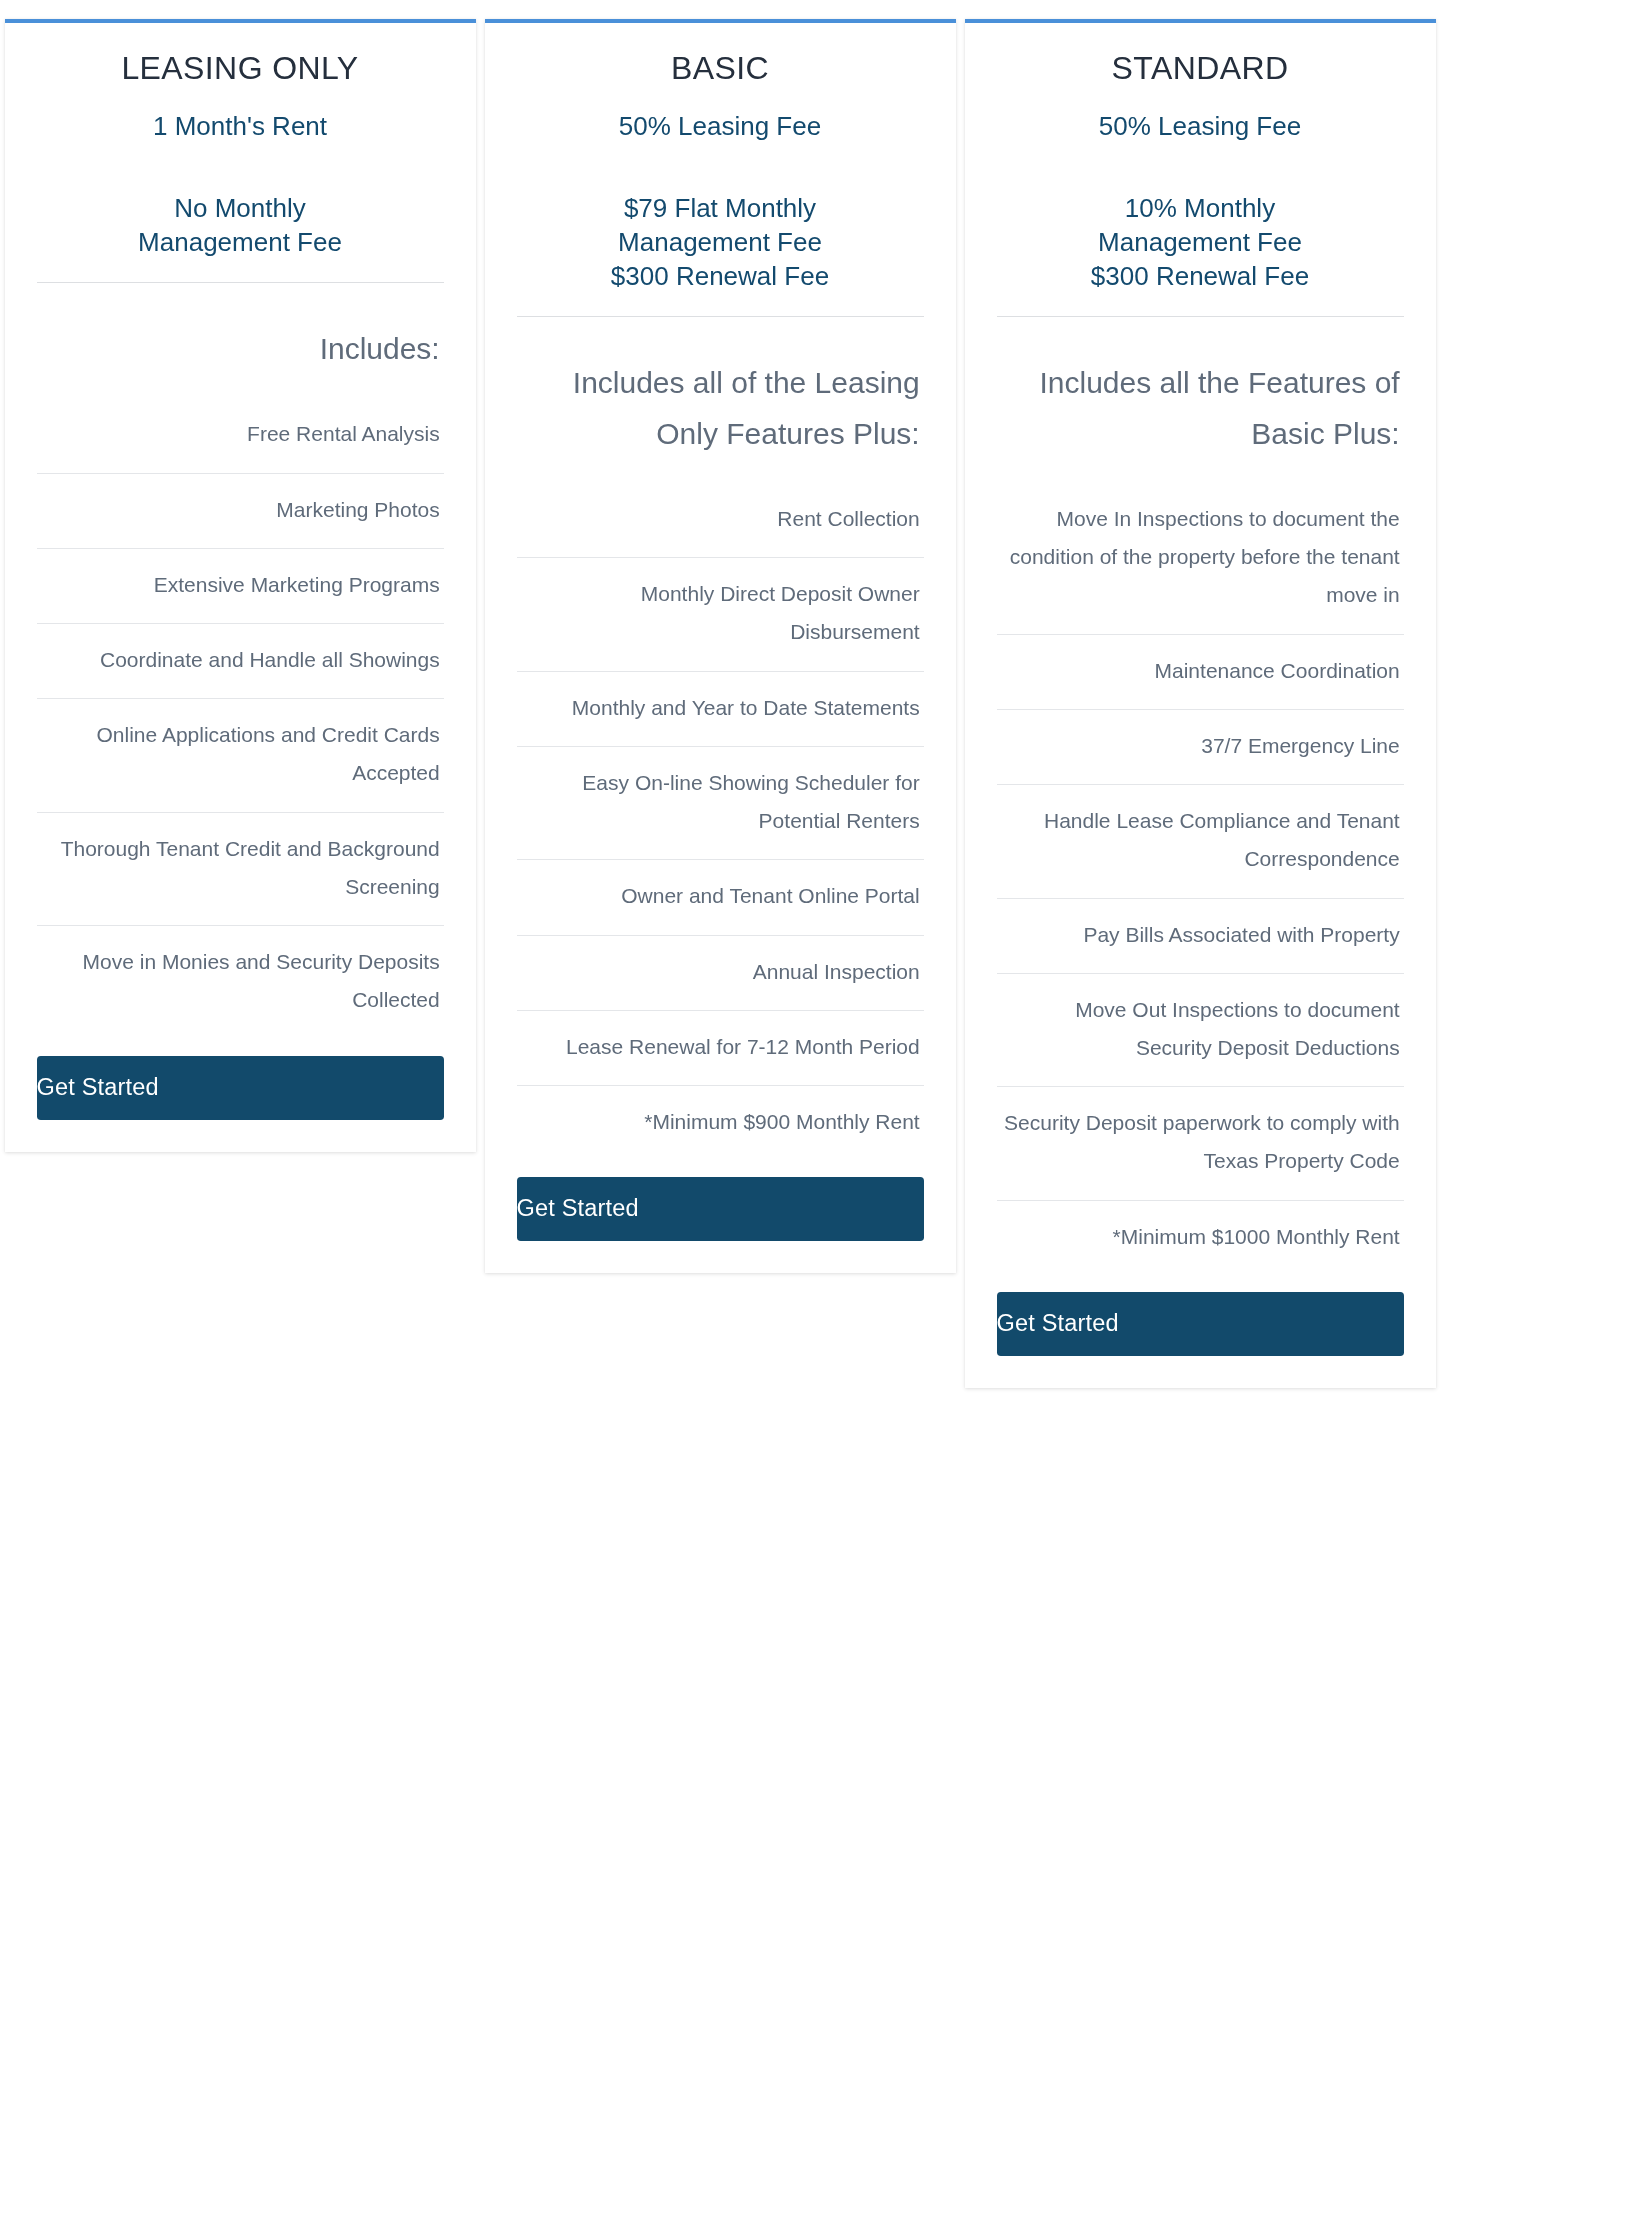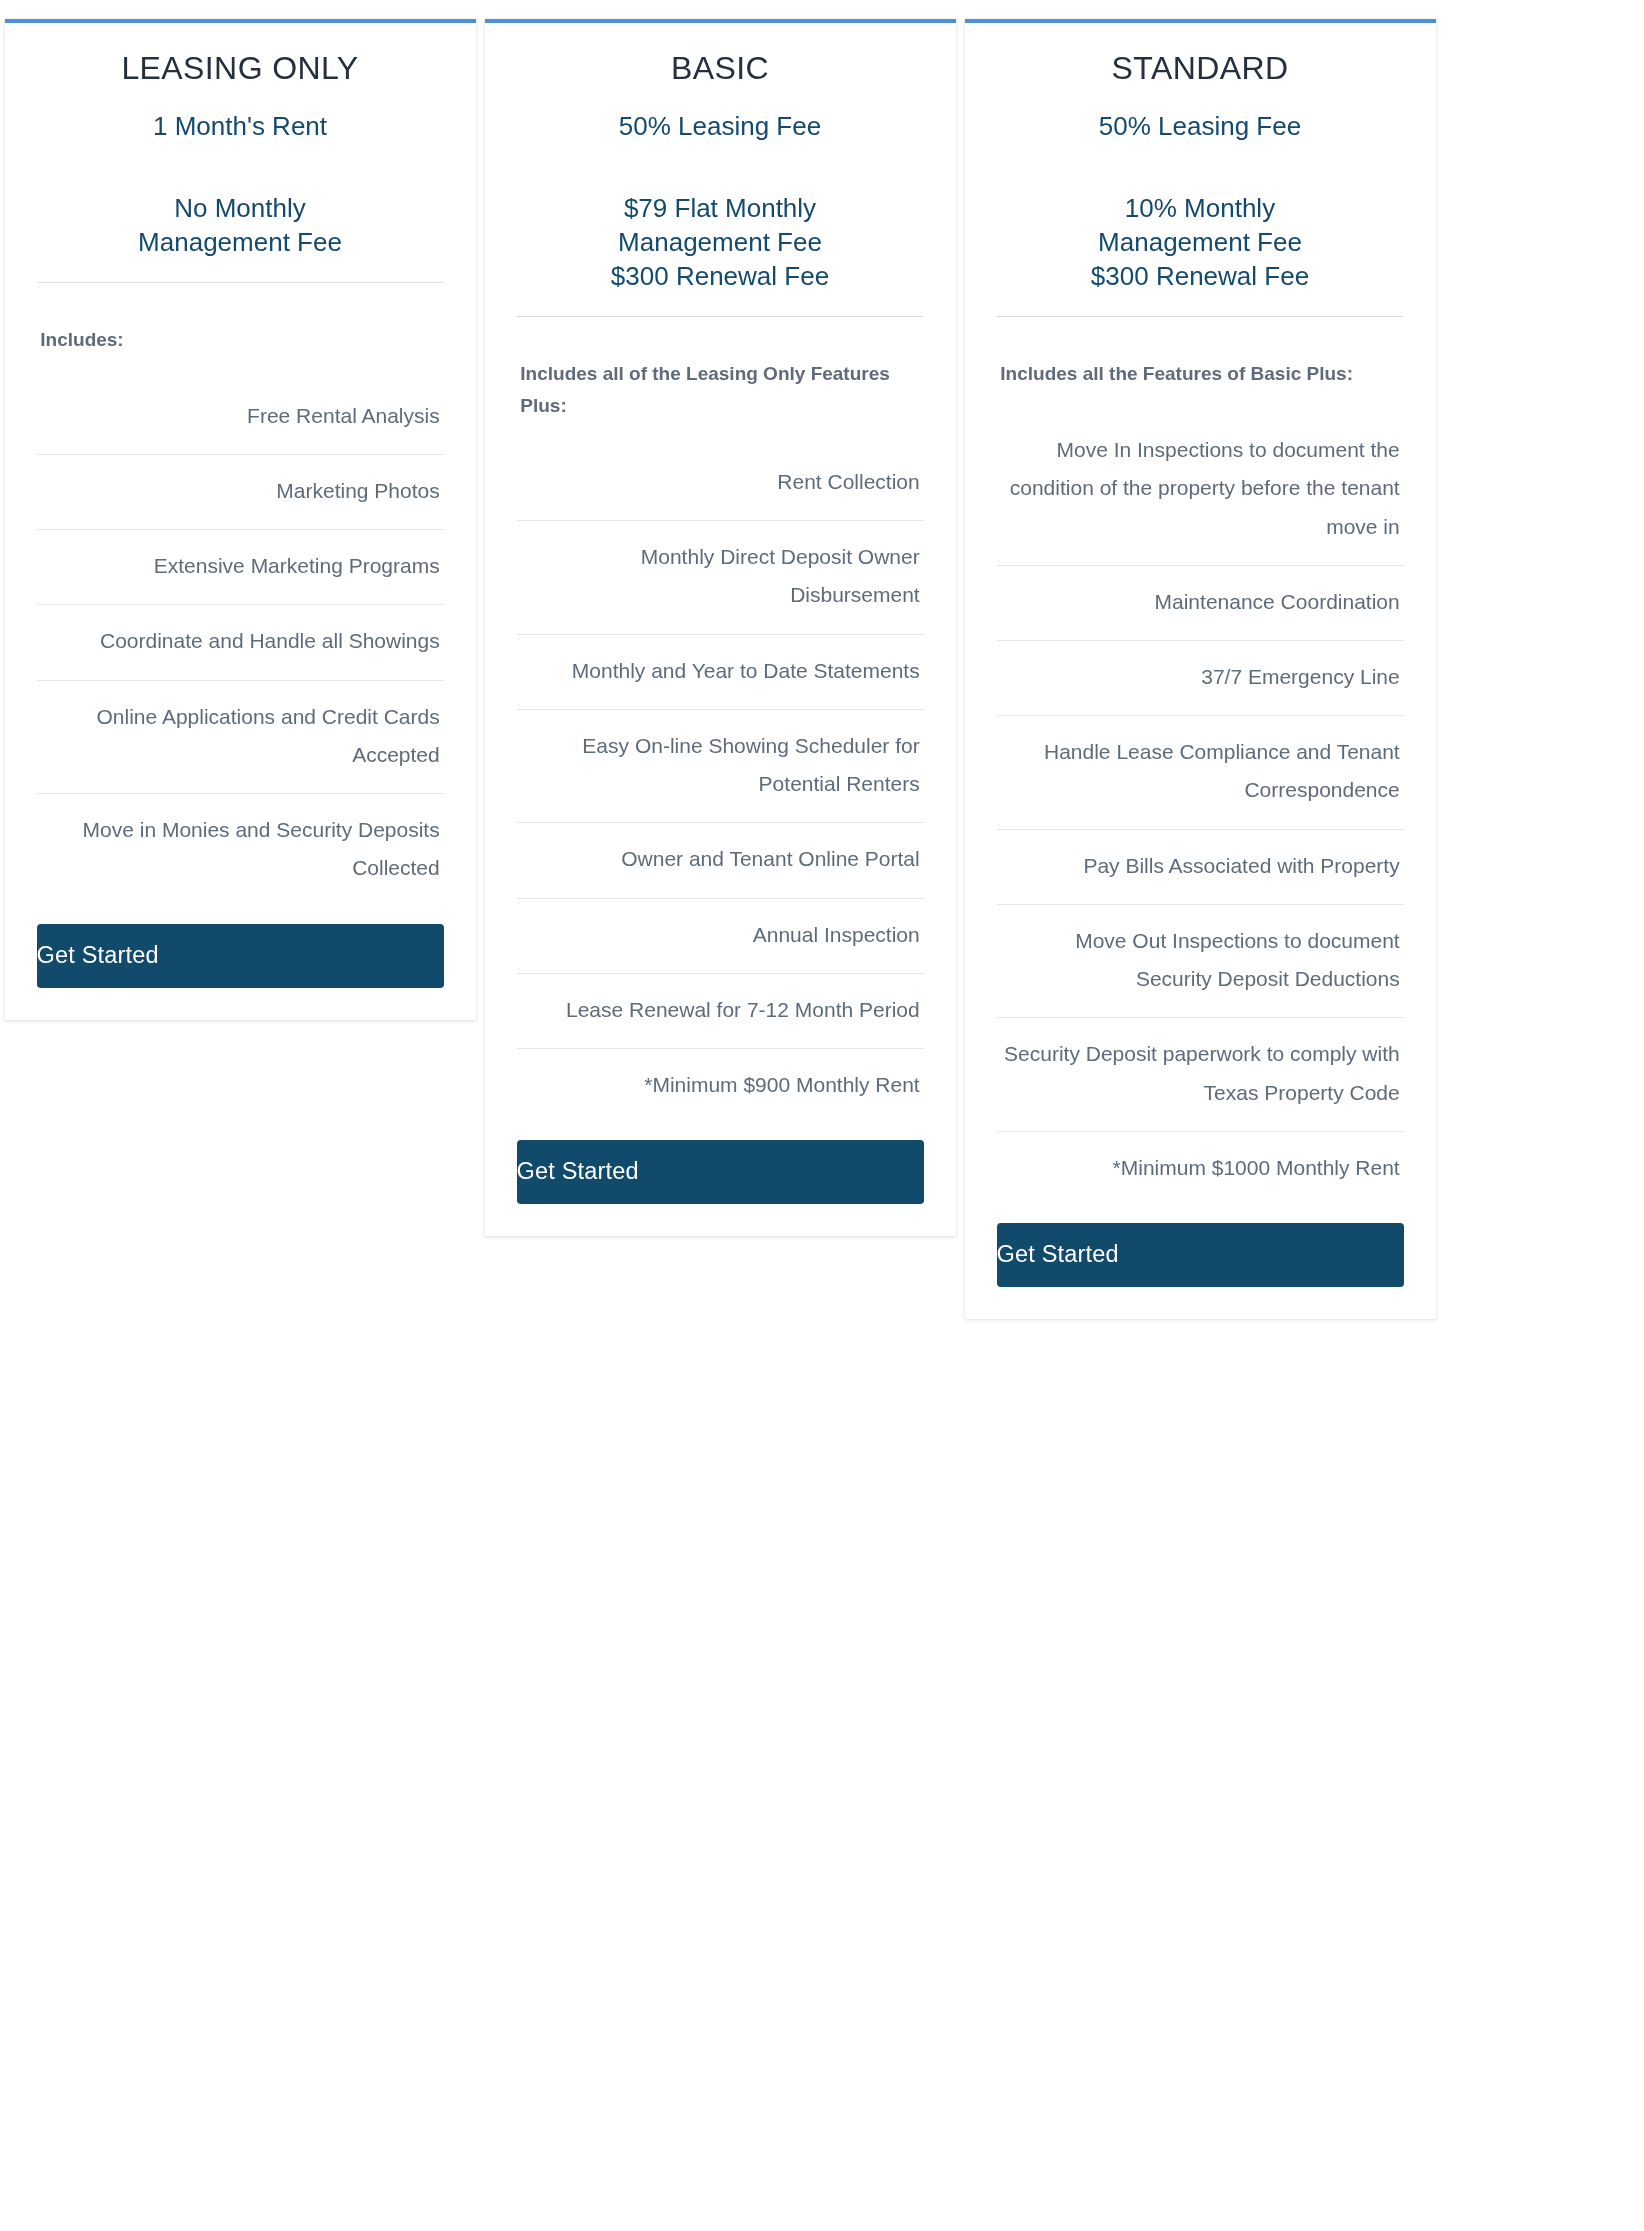--- a/index.html
+++ b/index.html
@@ -63,27 +63,26 @@
   .plan-price .sub-line { display: block; }
 
   .head-rule {
     border: 0;
     border-top: 0.9px solid #dddfe2;
     margin: 22.6px 0 0 0;
     width: 100%;
   }
 
   .includes-head {
-    text-align: left;
-    font-size: 19px;
+    text-align: right;
+    font-size: 30px;
     color: #5f6b7a;
     line-height: 1.68;
     padding: 41px 3.8px 41px 3.8px;
     margin: 0;
-    font-weight: bold;
   }
 
   .features {
     list-style: none;
     margin: 0;
     padding: 0;
   }
   .feature {
     font-size: 21px;
     color: #5f6b7a;
@@ -128,20 +127,21 @@
           </p>
           <hr class="head-rule">
         </div>
         <p class="includes-head">Includes:</p>
         <ul class="features">
           <li class="feature first">Free Rental Analysis</li>
           <li class="feature">Marketing Photos</li>
           <li class="feature">Extensive Marketing Programs</li>
           <li class="feature">Coordinate and Handle all Showings</li>
           <li class="feature">Online Applications and Credit Cards Accepted</li>
+          <li class="feature">Thorough Tenant Credit and Background Screening</li>
           <li class="feature">Move in Monies and Security Deposits Collected</li>
         </ul>
         <button class="cta">Get Started</button>
       </div>
     </div>
 
     <div class="plan-col col-2">
       <div class="card">
         <div class="card-head">
           <h2 class="plan-title">BASIC</h2>

